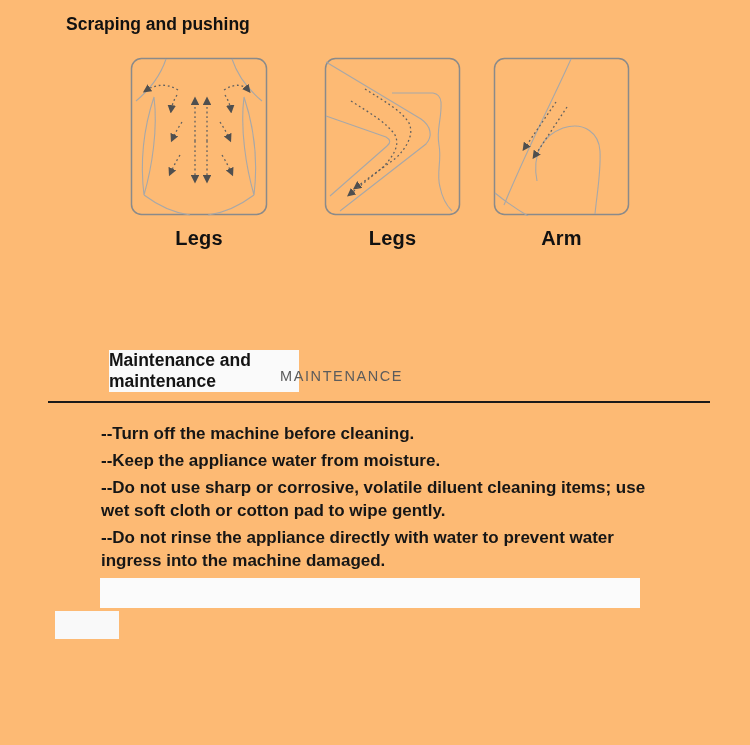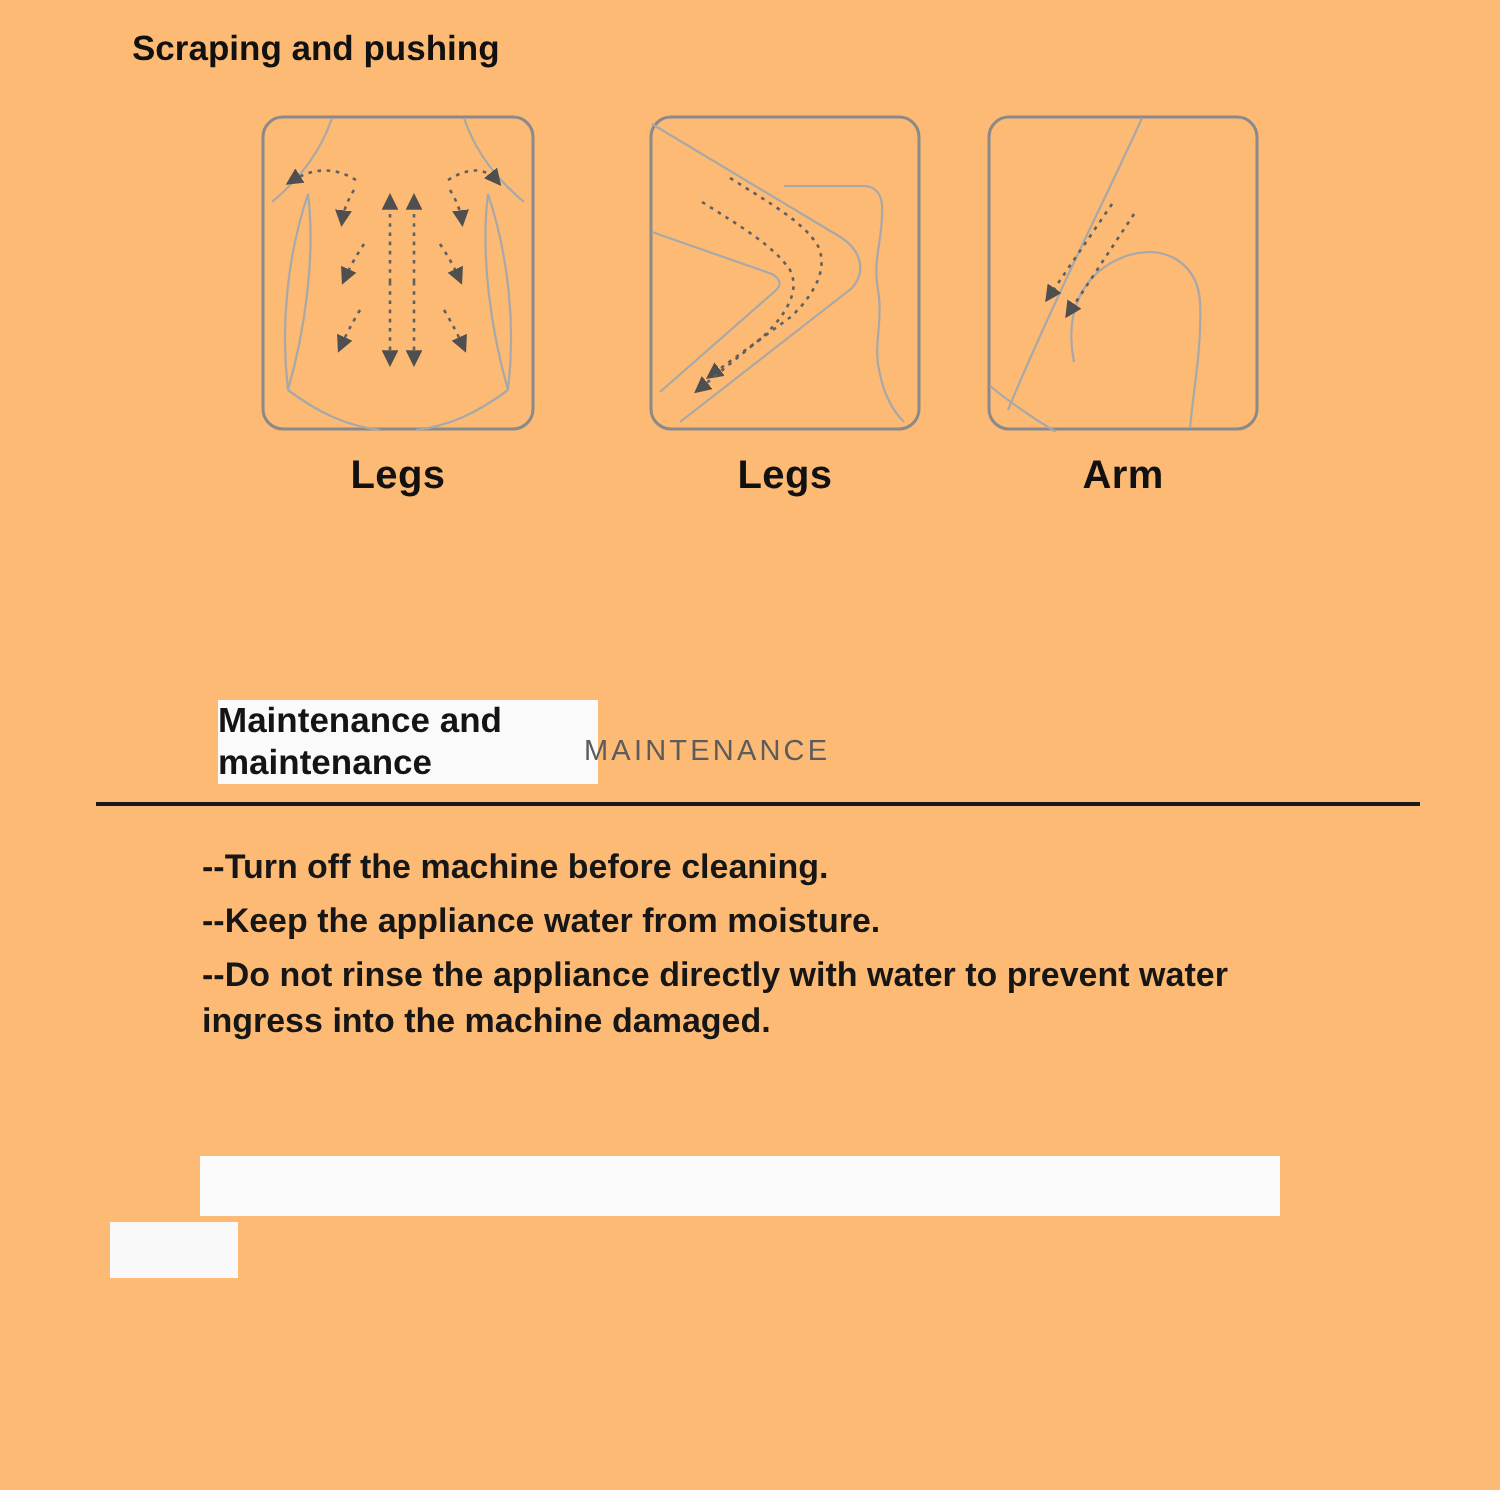--- a/index.html
+++ b/index.html
@@ -21,21 +21,21 @@
     text-align:center;font-size:20px;font-weight:700;color:#111;
     margin-top:11px;letter-spacing:.2px;
   }
   .mt-head{
     position:absolute;left:78px;top:350px;width:190px;
     font-size:17.5px;font-weight:700;line-height:21px;color:#141414;
     background:#fafafa;
     margin-left:31px;
   }
   .mt-caps{
-    position:absolute;left:292px;top:368px;
+    position:absolute;left:280px;top:368px;
     font-size:14.5px;font-weight:400;letter-spacing:1.6px;color:#5c5c5c;
   }
   .divider{
     position:absolute;left:48px;top:401px;width:662px;margin:0;
     border:none;border-top:2px solid #1a1a1a;
   }
   .mt-body{
     position:absolute;left:101px;top:422px;width:548px;
     font-size:17px;font-weight:700;color:#161616;
   }
@@ -133,19 +133,20 @@
     <figcaption>Arm</figcaption>
   </figure>
 
   <div class="mt-head">Maintenance and maintenance</div>
   <div class="mt-caps">MAINTENANCE</div>
   <hr class="divider">
 
   <div class="mt-body">
     <p>--Turn off the machine before cleaning.</p>
     <p>--Keep the appliance water from moisture.</p>
+    <p>--Do not use sharp or corrosive, volatile diluent cleaning items; use wet soft cloth or cotton pad to wipe gently.</p>
     <p>--Do not rinse the appliance directly with water to prevent water ingress into the machine damaged.</p>
   </div>
 
   <div class="ghost ghost-1"></div>
   <div class="ghost ghost-2"></div>
 
 </div>
 
 </body></html>

